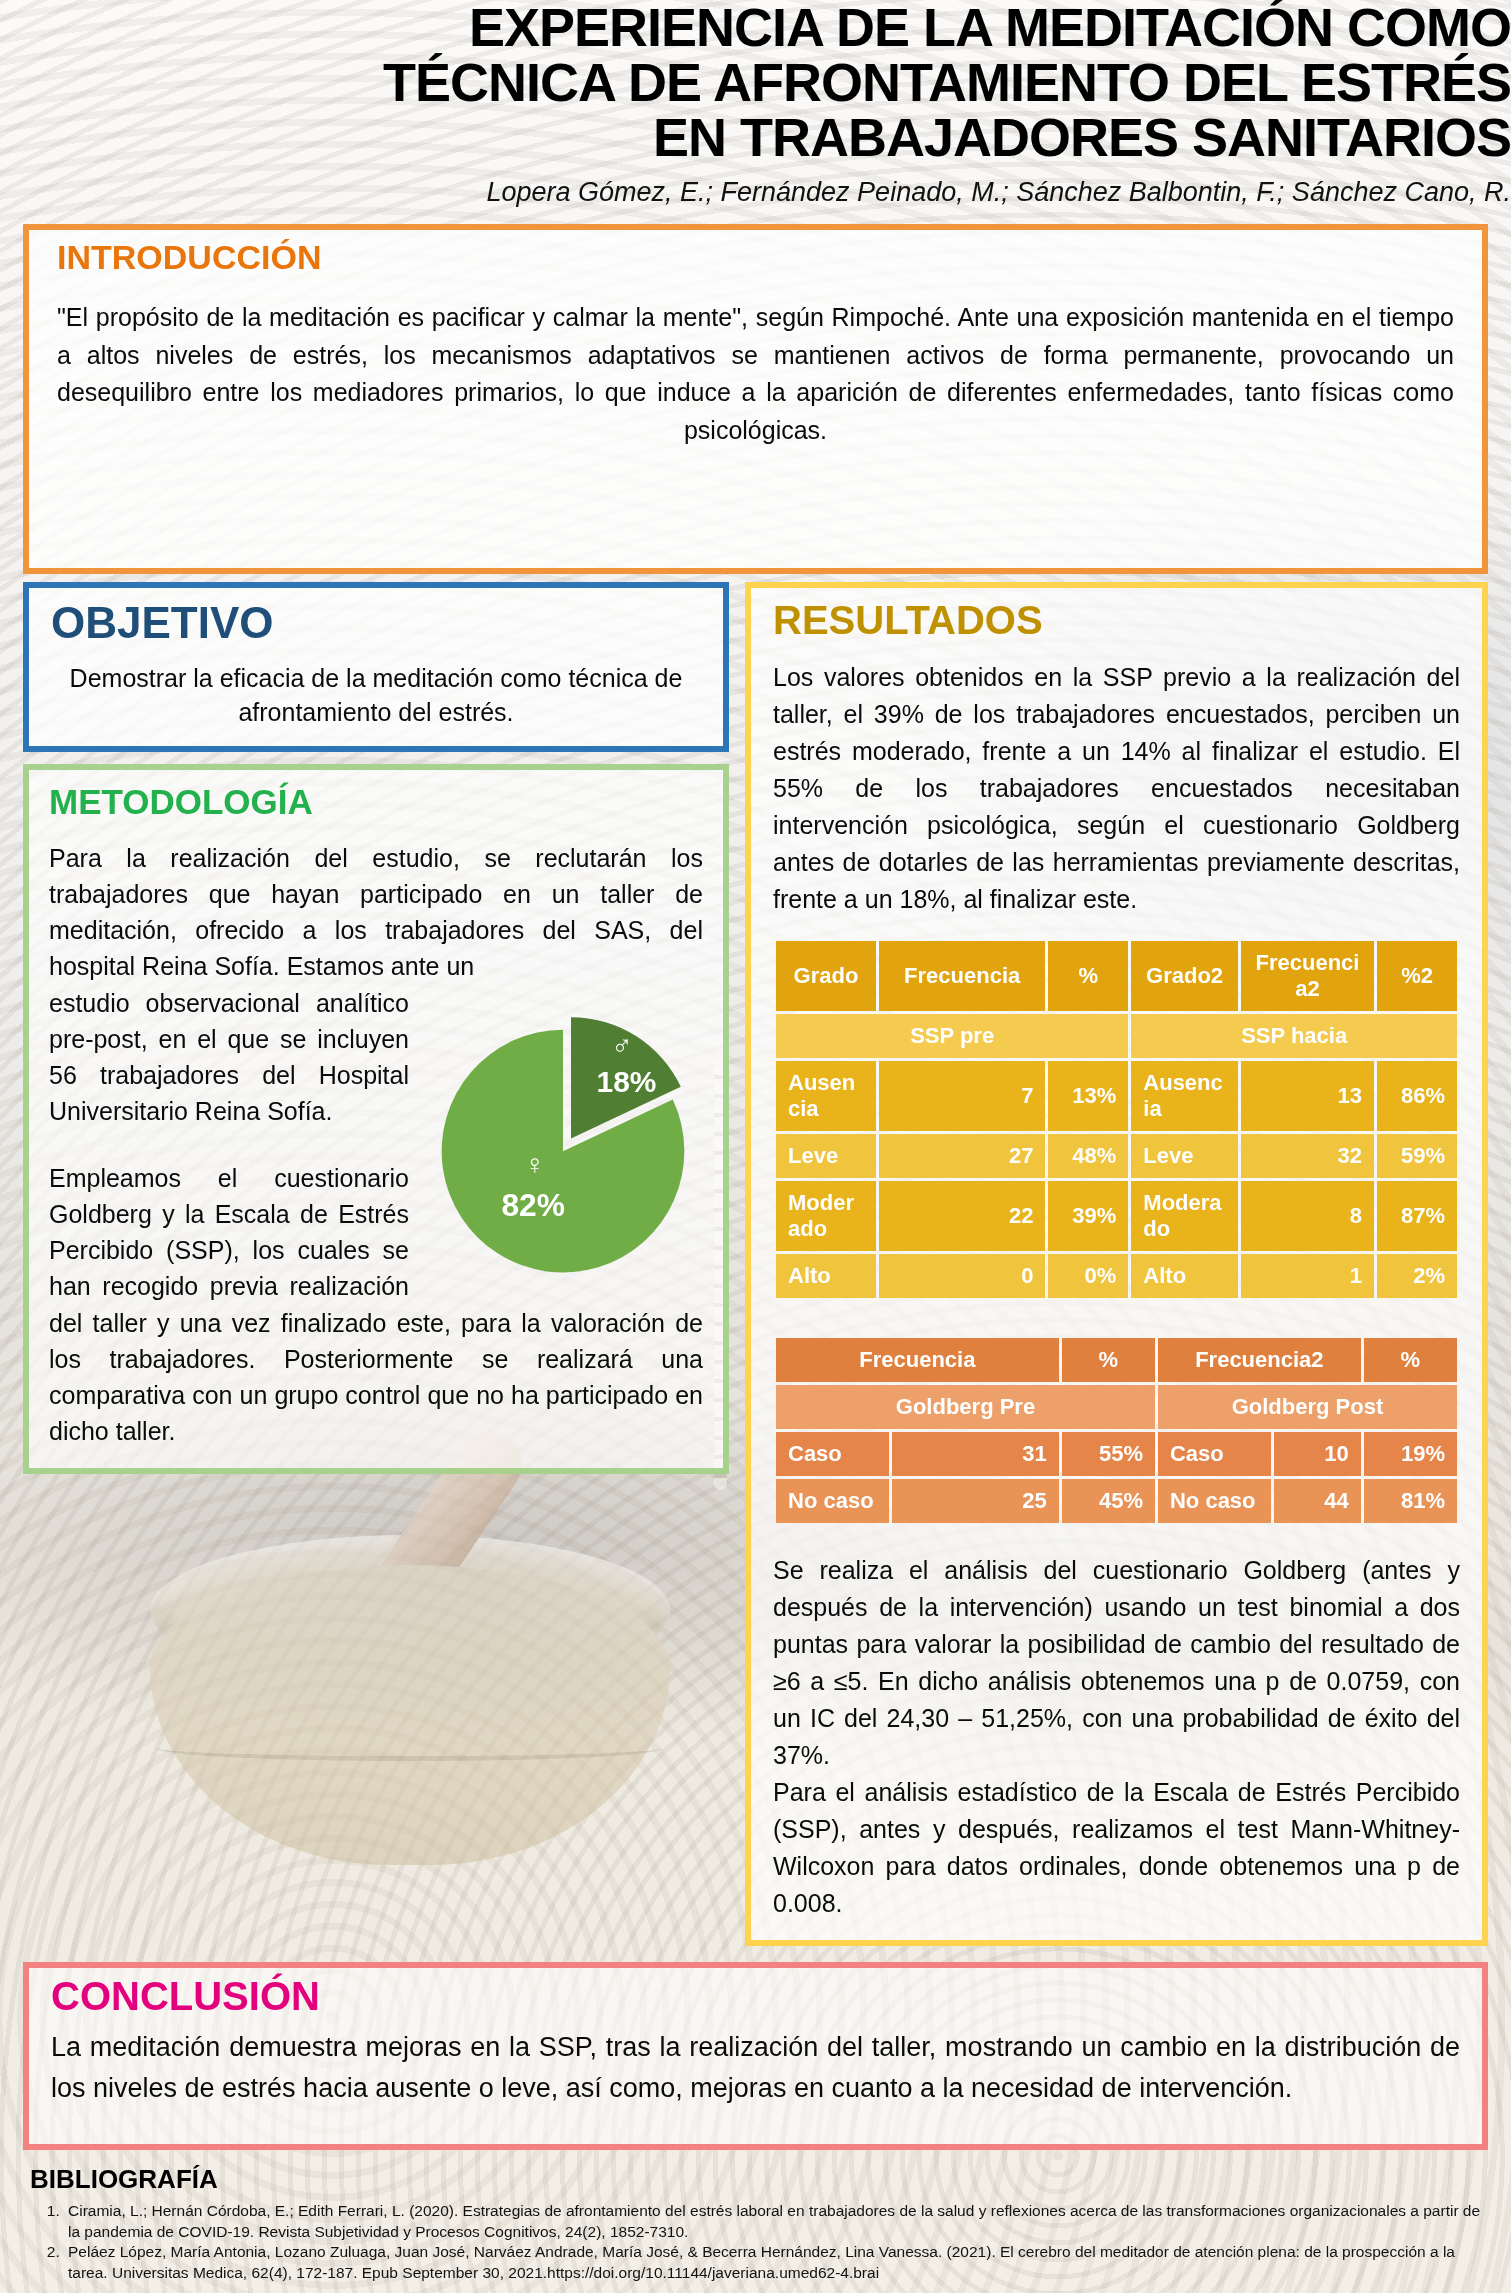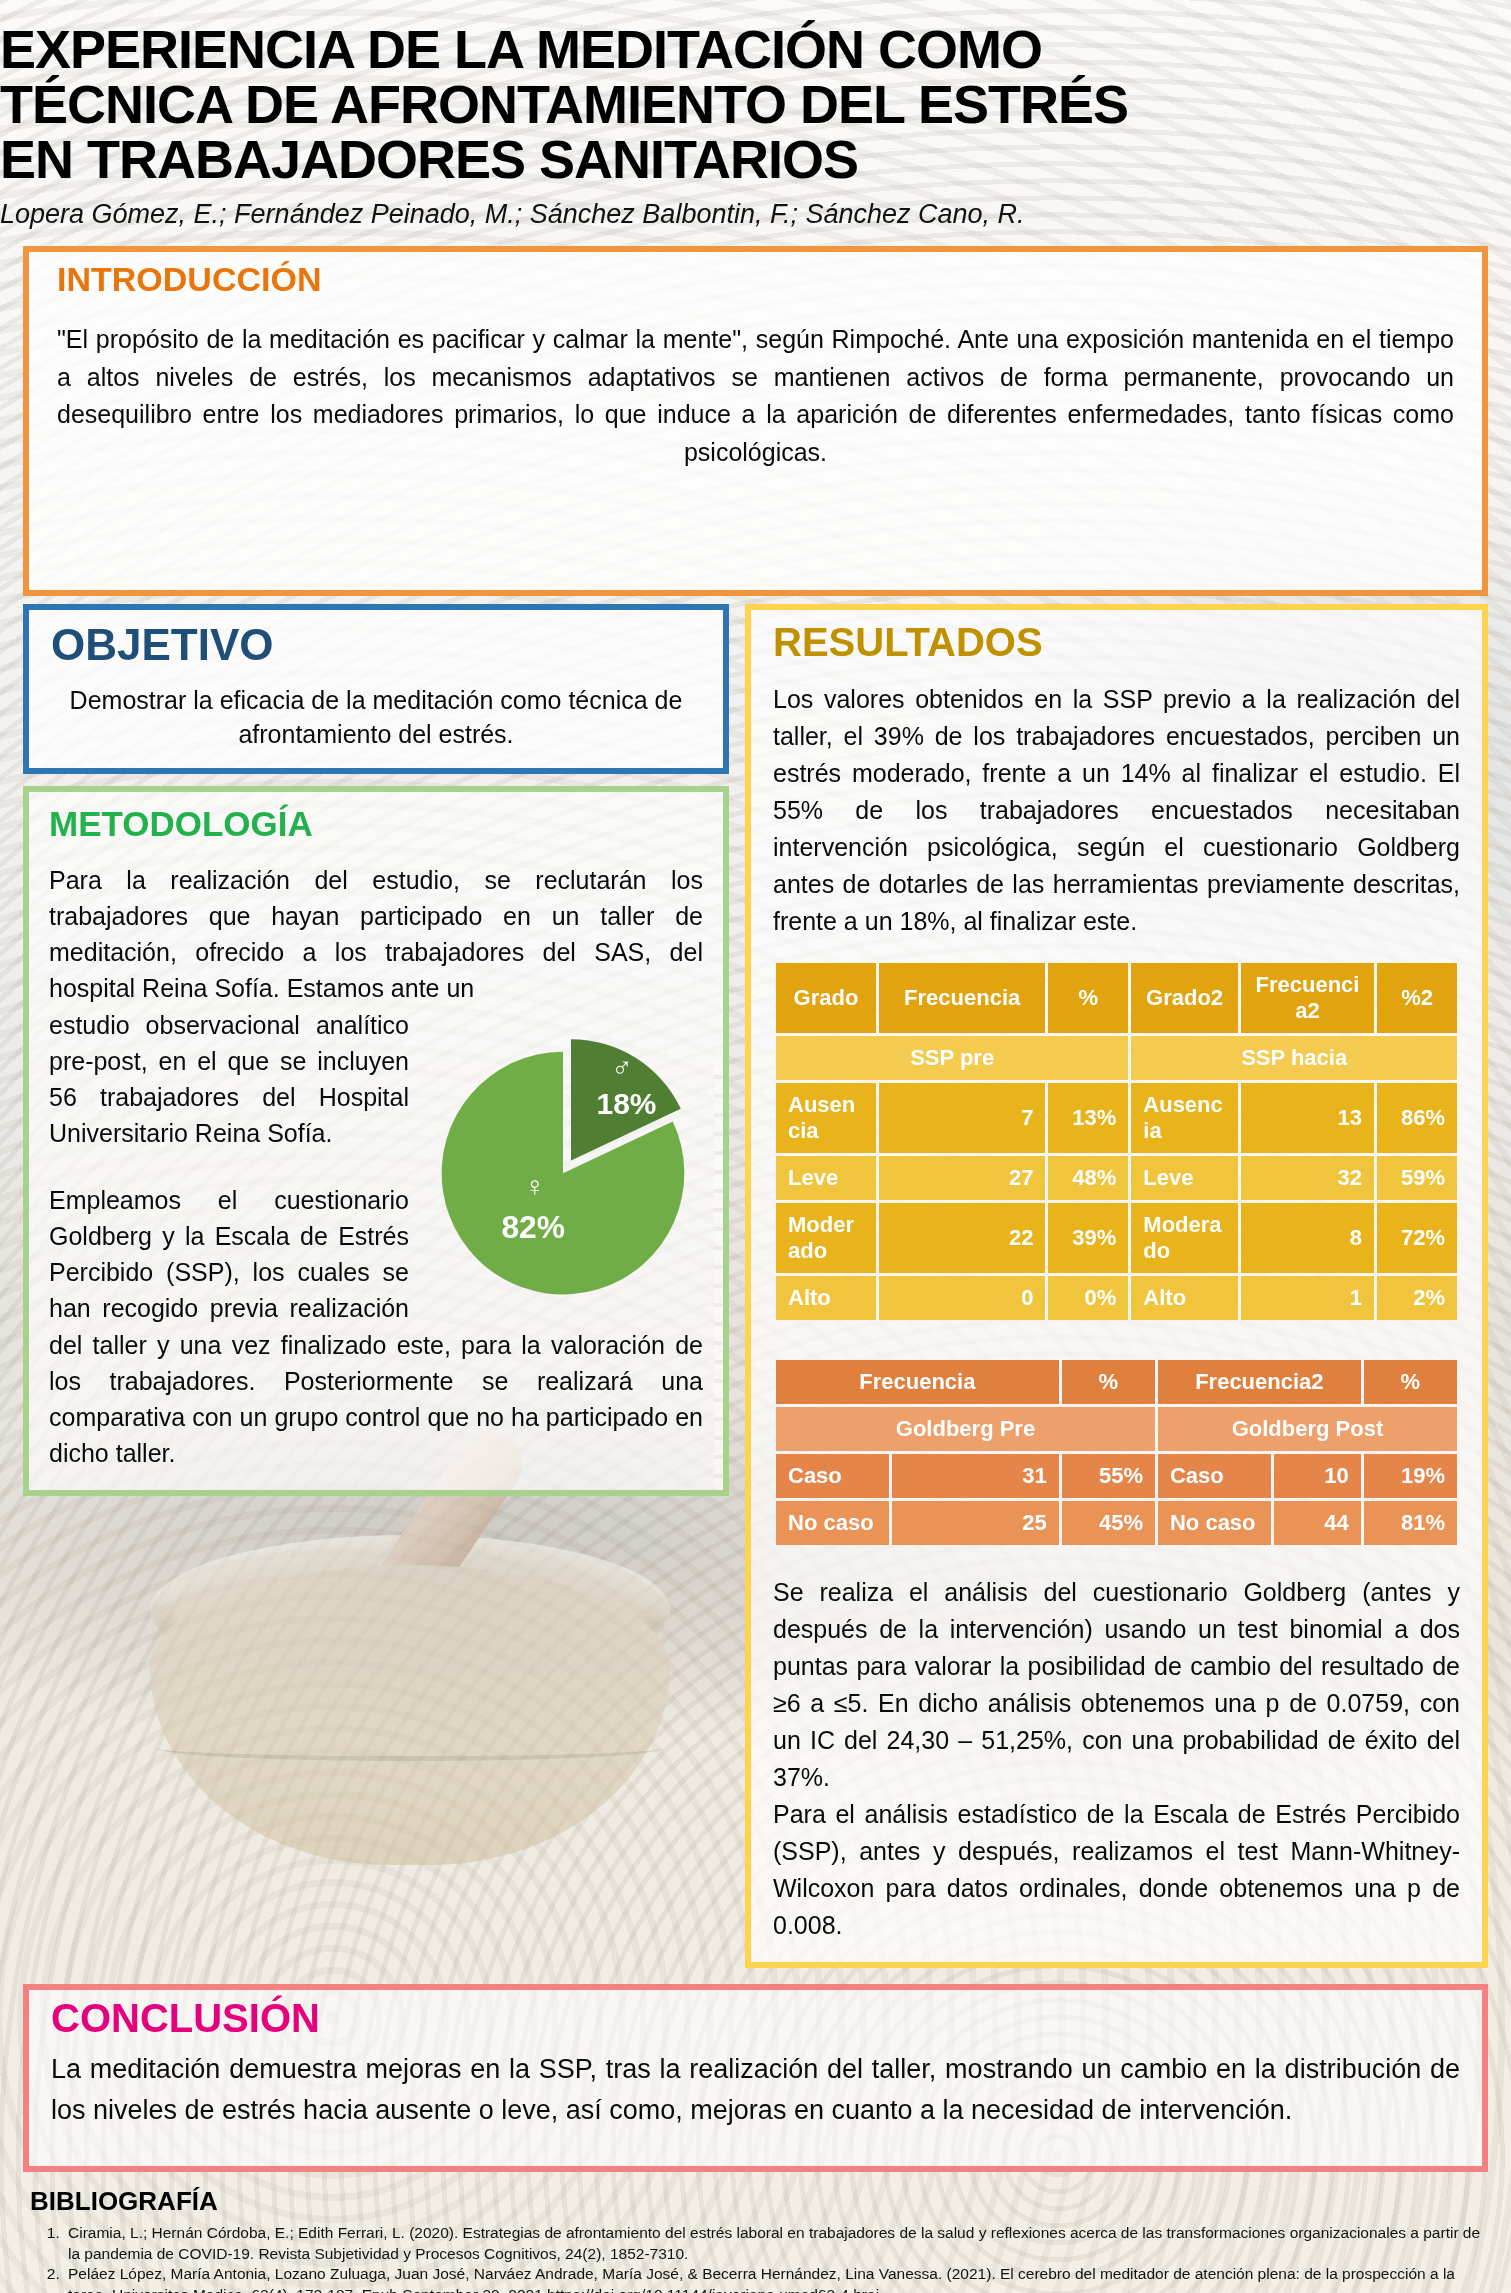--- a/index.html
+++ b/index.html
@@ -31,21 +31,21 @@
     border-bottom:5px solid rgba(120,105,80,.35); border-radius:50%; }
   .pestle { position:absolute; left:250px; top:-100px; width:66px; height:330px;
     background:linear-gradient(90deg,#e9d4c3,#d9bda6 70%,#c7a78c);
     border-radius:33px; transform:rotate(34deg); transform-origin:bottom center; }
   .pestle-tip { position:absolute; left:330px; top:135px; width:120px; height:85px;
     background:radial-gradient(ellipse at center,#3d3a37,#565049); border-radius:50%; transform:rotate(-28deg); }
   
   .beads { left:714px; top:1060px; width:13px; height:430px; border-radius:7px; opacity:.55;
     background:repeating-linear-gradient(180deg, #f7f4ee 0 15px, #b9b2a6 15px 19px); }
 
-  .header { text-align:left; padding-top:22px; position:relative; }
+  .header { text-align:right; position:relative; }
   .title { font-size:54px; font-weight:bold; color:#000; line-height:1.02; letter-spacing:-1px; }
   .authors { font-size:27px; font-style:italic; color:#111; margin-top:12px; }
 
   .box { background:rgba(255,255,255,.78); position:relative; }
   .sec-head { font-weight:bold; letter-spacing:0; }
 
   .intro { margin:16px 23px 0; border:6px solid #f0953c; padding:8px 28px 22px; min-height:350px; }
   .intro .sec-head { color:#e8760c; font-size:34px; }
   .intro p { font-size:25px; margin-top:22px; line-height:1.5; text-align:justify; text-align-last:center; color:#0a0a0a; }
 
@@ -198,21 +198,21 @@
             <td class="l">Leve</td>
             <td class="r">32</td>
             <td class="r">59%</td>
           </tr>
           <tr class="row-a">
             <td class="l">Moderado</td>
             <td class="r">22</td>
             <td class="r">39%</td>
             <td class="l">Moderado</td>
             <td class="r">8</td>
-            <td class="r">72%</td>
+            <td class="r">87%</td>
           </tr>
           <tr class="row-b">
             <td class="l">Alto</td>
             <td class="r">0</td>
             <td class="r">0%</td>
             <td class="l">Alto</td>
             <td class="r">1</td>
             <td class="r">2%</td>
           </tr>
           </tbody>

